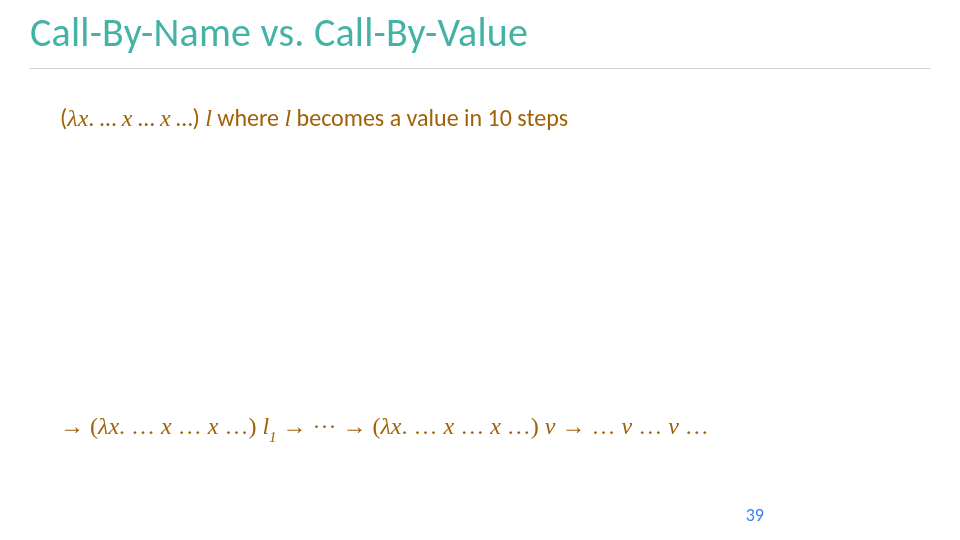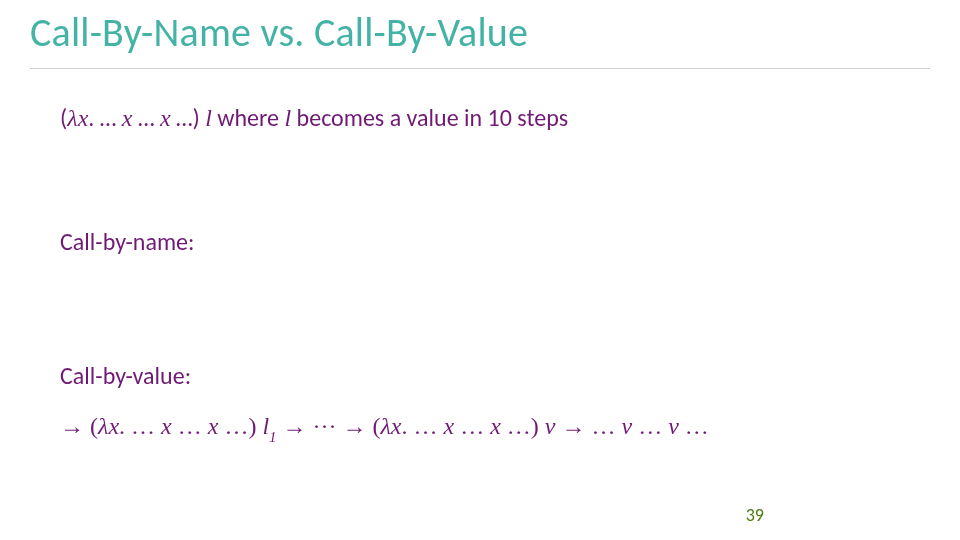--- a/index.html
+++ b/index.html
@@ -34,36 +34,36 @@
     top: 68px;
     width: 900px;
     height: 1px;
     background: #d0d0d0;
   }
   .line {
     position: absolute;
     left: 60px;
     right: 48px;
     font-size: 24px;
-    color: #701a75;
+    color: #a16207;
     line-height: 1.3;
     white-space: nowrap;
   }
   .intro   { top: 102px; }
   .cbnlbl  { top: 226px; }
   .cbnexpr { top: 260px; }
   .cbvlbl  { top: 360px; }
   .cbvexpr { top: 394px; margin-top: 16px; }
 
   .pagenum {
     position: absolute;
     right: 22px;
     bottom: 14px;
     font-size: 18px;
-    color: #4d7c0f;
+    color: #3b82f6;
   }
 
   .sub {
     font-size: 0.62em;
     vertical-align: sub;
     position: relative;
     top: 0.12em;
   }
   .it { font-style: italic; font-family: "Cambria Math", "Times New Roman", serif; }
   .arr { font-family: "Cambria Math", "Segoe UI Symbol", serif; }
@@ -73,21 +73,19 @@
 
 <div class="slide">
 
   <div class="title">Call-By-Name vs. Call-By-Value</div>
   <div class="hr"></div>
 
   <div class="line intro">
     <span>(</span><span class="it">λx</span><span>. </span><span>… </span><span class="it">x</span><span> … </span><span class="it">x</span><span> …</span><span>) </span><span class="it">l</span><span> where </span><span class="it">l</span><span> becomes a value in 10 steps</span>
   </div>
 
-  <div class="line cbnlbl">Call-by-name:</div>
 
-  <div class="line cbvlbl">Call-by-value:</div>
   <div class="line cbvexpr">
     <span class="arr">→ (<span class="it">λ</span><span class="it">x</span>. … <span class="it">x</span> … <span class="it">x</span> …) <span class="it">l</span><span class="sub it">1</span> → ··· → (<span class="it">λ</span><span class="it">x</span>. … <span class="it">x</span> … <span class="it">x</span> …) <span class="it">v</span> →  … <span class="it">v</span> … <span class="it">v</span> …</span>
   </div>
 
   <div class="pagenum">39</div>
 </div>
 
 </body></html>

